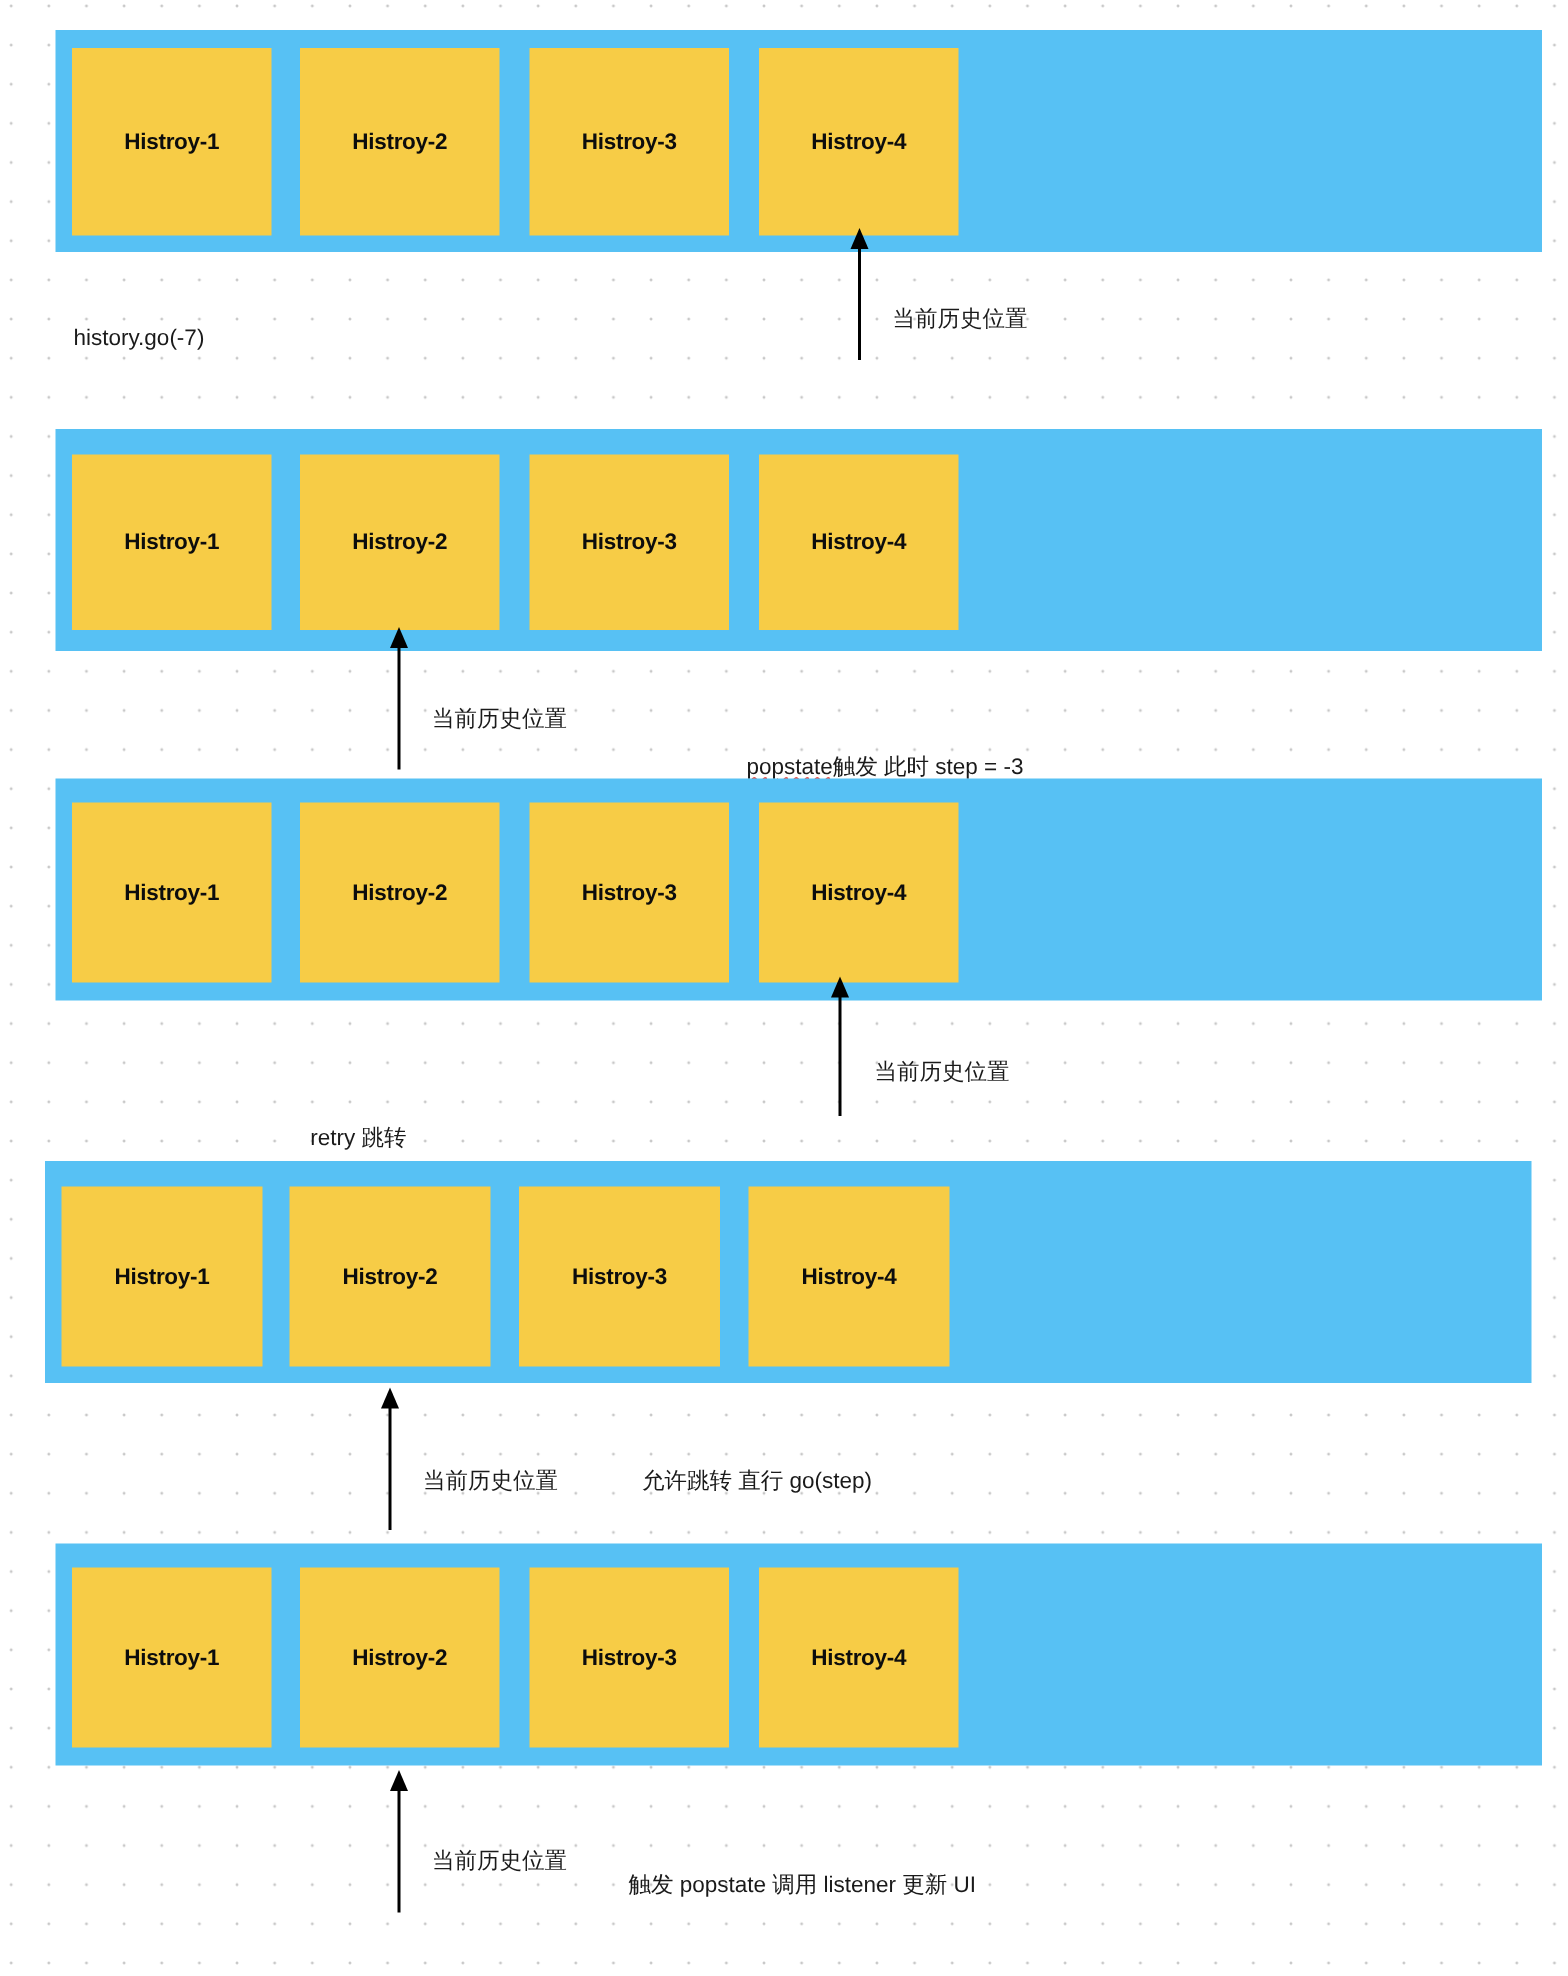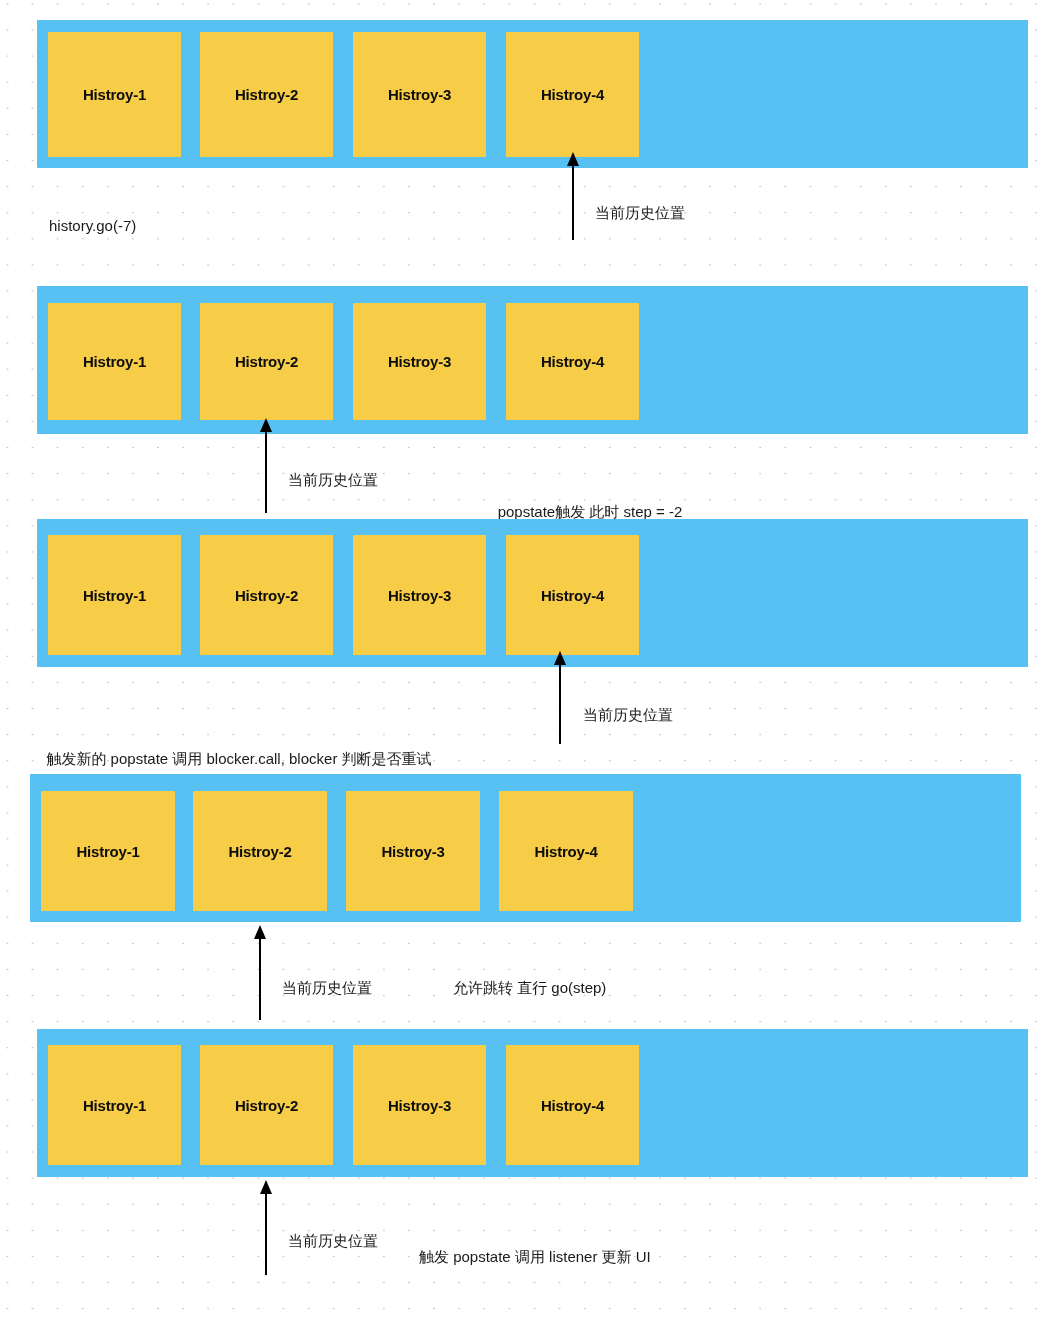--- a/index.html
+++ b/index.html
@@ -146,21 +146,21 @@
     <span class="entry-label">Histroy-4</span>
   </div>
 
   <div class="arrow" style="left:259px; top:418px; width:14px; height:95px;">
     <div class="head"></div>
     <div class="shaft" style="height:85px;"></div>
   </div>
   <div class="note left" style="left:288px; top:469px;">当前历史位置</div>
 
   <div class="note center" style="left:440px; top:457px; width:300px;">
-    <div><span class="spell">popstate</span><span>触发 此时 step = -2</span></div>
+    <div><span class="spell">popstate</span><span>触发 此时 step = -3</span></div>
     <div>回退 go(-step)</div>
   </div>
 
   <div class="band" style="left:37px; top:519px; width:991px; height:148px;"></div>
 
   <div class="entry" style="left:48px; top:535px; width:133px; height:120px;">
     <span class="entry-label">Histroy-1</span>
   </div>
   <div class="entry" style="left:200px; top:535px; width:133px; height:120px;">
     <span class="entry-label">Histroy-2</span>
@@ -172,21 +172,20 @@
     <span class="entry-label">Histroy-4</span>
   </div>
 
   <div class="arrow" style="left:553px; top:651px; width:14px; height:93px;">
     <div class="head"></div>
     <div class="shaft" style="height:83px;"></div>
   </div>
   <div class="note left" style="left:583px; top:704px;">当前历史位置</div>
 
   <div class="note center" style="left:0px; top:704px; width:478px;">
-    <div>触发新的 popstate 调用 blocker.call, blocker 判断是否重试</div>
     <div>retry 跳转</div>
   </div>
 
   <div class="band" style="left:30px; top:774px; width:991px; height:148px;"></div>
 
   <div class="entry" style="left:41px; top:791px; width:134px; height:120px;">
     <span class="entry-label">Histroy-1</span>
   </div>
   <div class="entry" style="left:193px; top:791px; width:134px; height:120px;">
     <span class="entry-label">Histroy-2</span>
@@ -197,21 +196,21 @@
   <div class="entry" style="left:499px; top:791px; width:134px; height:120px;">
     <span class="entry-label">Histroy-4</span>
   </div>
 
   <div class="arrow" style="left:253px; top:925px; width:14px; height:95px;">
     <div class="head"></div>
     <div class="shaft" style="height:85px;"></div>
   </div>
   <div class="note left" style="left:282px; top:977px;">当前历史位置</div>
 
-  <div class="note left" style="left:453px; top:977px;">允许跳转 直行 go(step)</div>
+  <div class="note left" style="left:428px; top:977px;">允许跳转 直行 go(step)</div>
 
   <div class="band" style="left:37px; top:1029px; width:991px; height:148px;"></div>
 
   <div class="entry" style="left:48px; top:1045px; width:133px; height:120px;">
     <span class="entry-label">Histroy-1</span>
   </div>
   <div class="entry" style="left:200px; top:1045px; width:133px; height:120px;">
     <span class="entry-label">Histroy-2</span>
   </div>
   <div class="entry" style="left:353px; top:1045px; width:133px; height:120px;">

